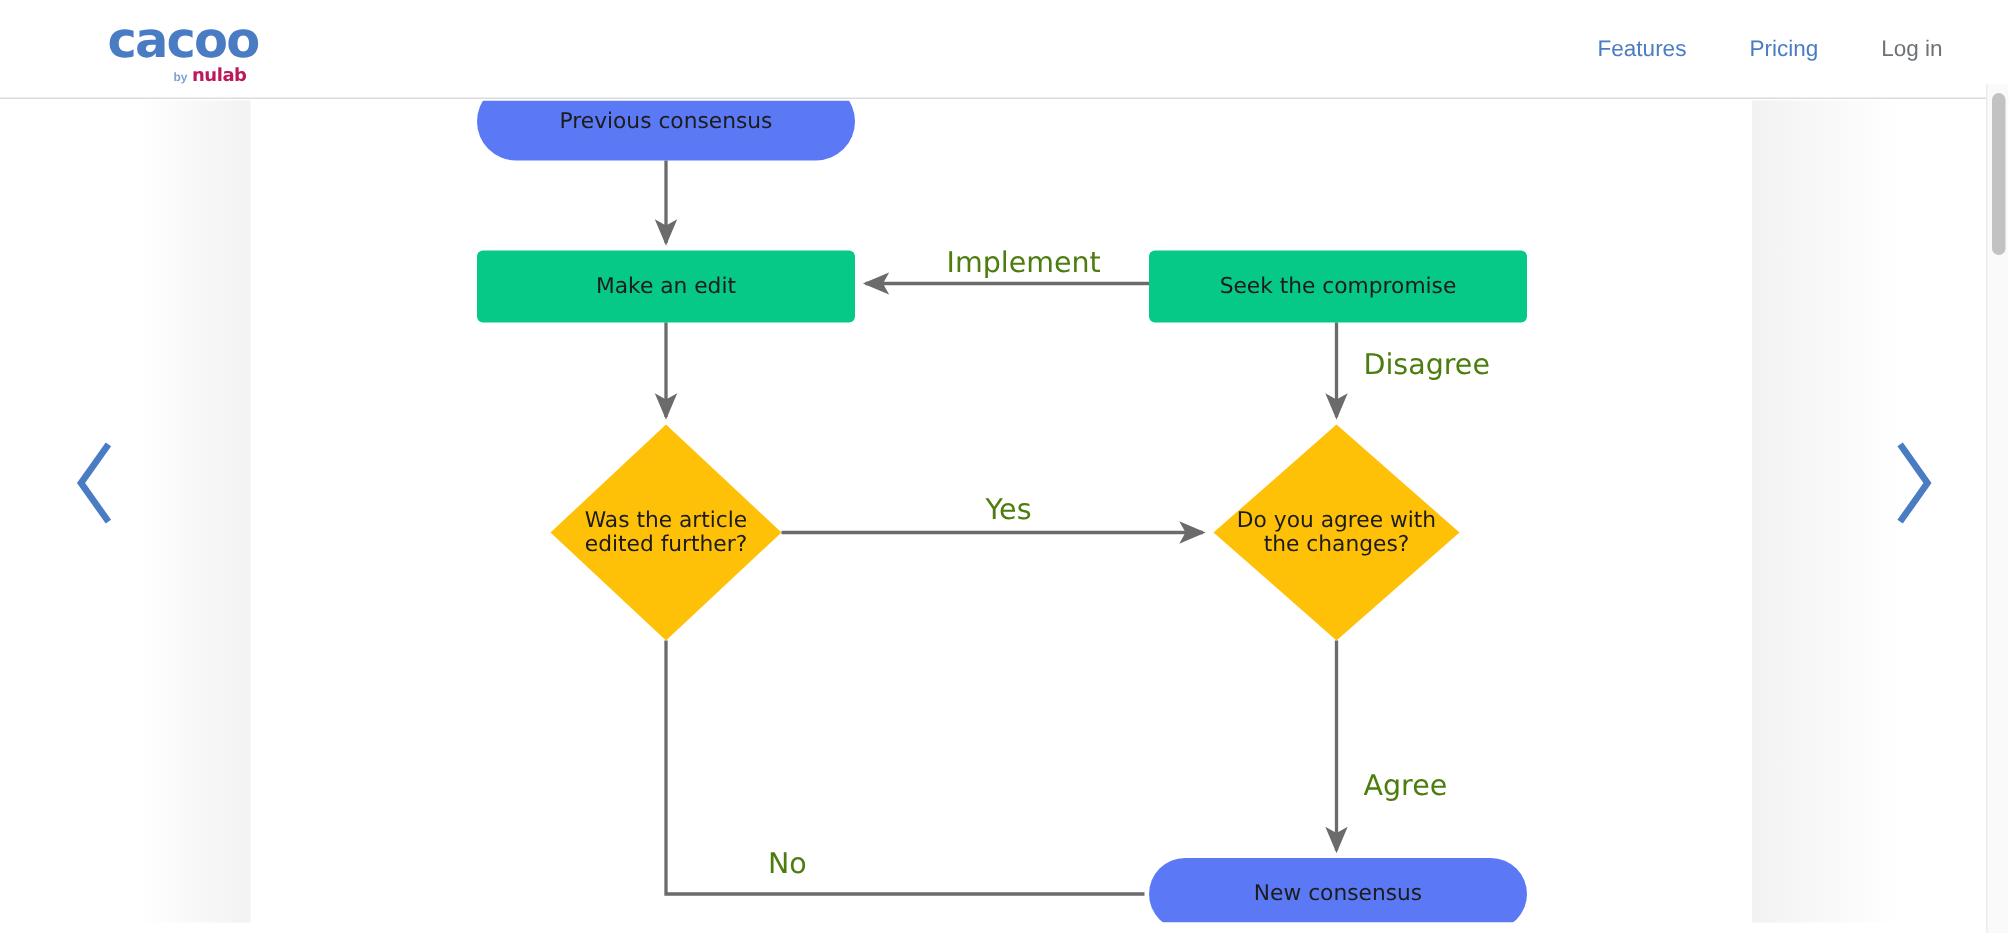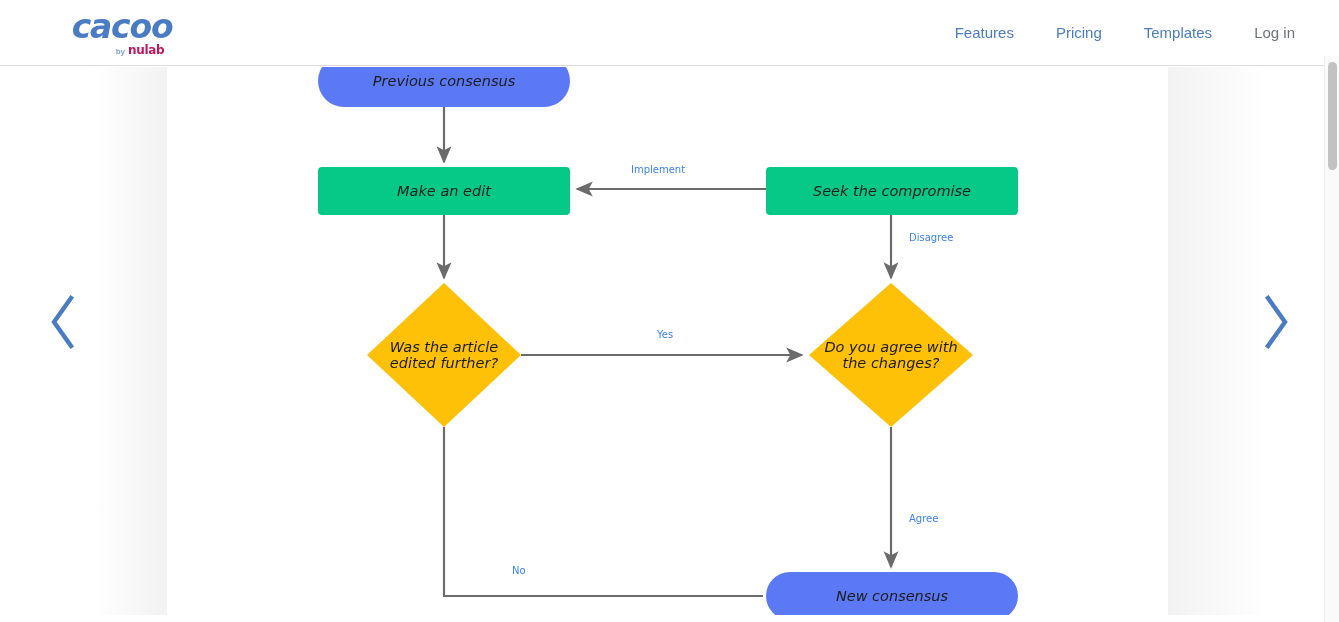--- a/index.html
+++ b/index.html
@@ -23,21 +23,21 @@
 
   #logo-wrap {
     position: absolute; left: 57px; top: 10px;
     width: 130px; height: 46px;
     display: flex; flex-direction: column; align-items: center;
     cursor: pointer;
   }
   #logo-main {
     font-family: "DejaVu Sans", sans-serif;
     font-size: 33px; font-weight: 700; letter-spacing: -1.2px;
-    color: #4a7cc4; line-height: 34px; font-style: italic;
+    color: #4a7cc4; line-height: 34px;
   }
   #logo-sub {
     display: flex; align-items: baseline; gap: 3px;
     margin-top: -1px; margin-left: 36px;
   }
   #logo-by { font-size: 8px; color: #7fa3d4; font-weight: 600; }
   #logo-nulab {
     font-family: "DejaVu Sans", sans-serif;
     font-size: 12px; font-weight: 700; color: #be185d; letter-spacing: -0.3px;
   }
@@ -80,25 +80,24 @@
   svg.flow { position: absolute; left: 0; top: 0; width: 1001px; height: 548px; }
 
   .node-label {
     position: absolute;
     display: flex; align-items: center; justify-content: center;
     text-align: center;
     font-size: 14.5px; color: #1c1c1c;
     line-height: 16px;
     pointer-events: none;
     font-family: "DejaVu Sans", sans-serif;
-    font-style: italic;
   }
   .edge-label {
     position: absolute;
-    font-size: 10px; color: #3b82f6;
+    font-size: 19px; color: #4d7c0f;
     white-space: nowrap;
     font-family: "DejaVu Sans", sans-serif;
   }
 
   
   .carousel-arrow {
     position: absolute; width: 40px; height: 60px;
     cursor: pointer;
   }
   #arrow-prev { left: 44px; top: 292px; }
@@ -128,21 +127,20 @@
       <div id="logo-main">cacoo</div>
       <div id="logo-sub">
         <span id="logo-by">by</span>
         <span id="logo-nulab">nulab</span>
       </div>
     </div>
 
     <nav id="nav">
       <span class="nav-link">Features</span>
       <span class="nav-link">Pricing</span>
-      <span class="nav-link">Templates</span>
       <span class="nav-link login">Log in</span>
     </nav>
   </div>
 
   <div id="canvas">
 
     <svg class="flow" viewBox="0 0 1001 548">
       <defs>
         <marker id="arrowhead" markerWidth="9" markerHeight="9" refX="7.2" refY="4" orient="auto" markerUnits="strokeWidth">
           <path d="M0,0.6 L8,4 L0,7.4 L1.9,4 Z" fill="#6b6b6b"></path>

